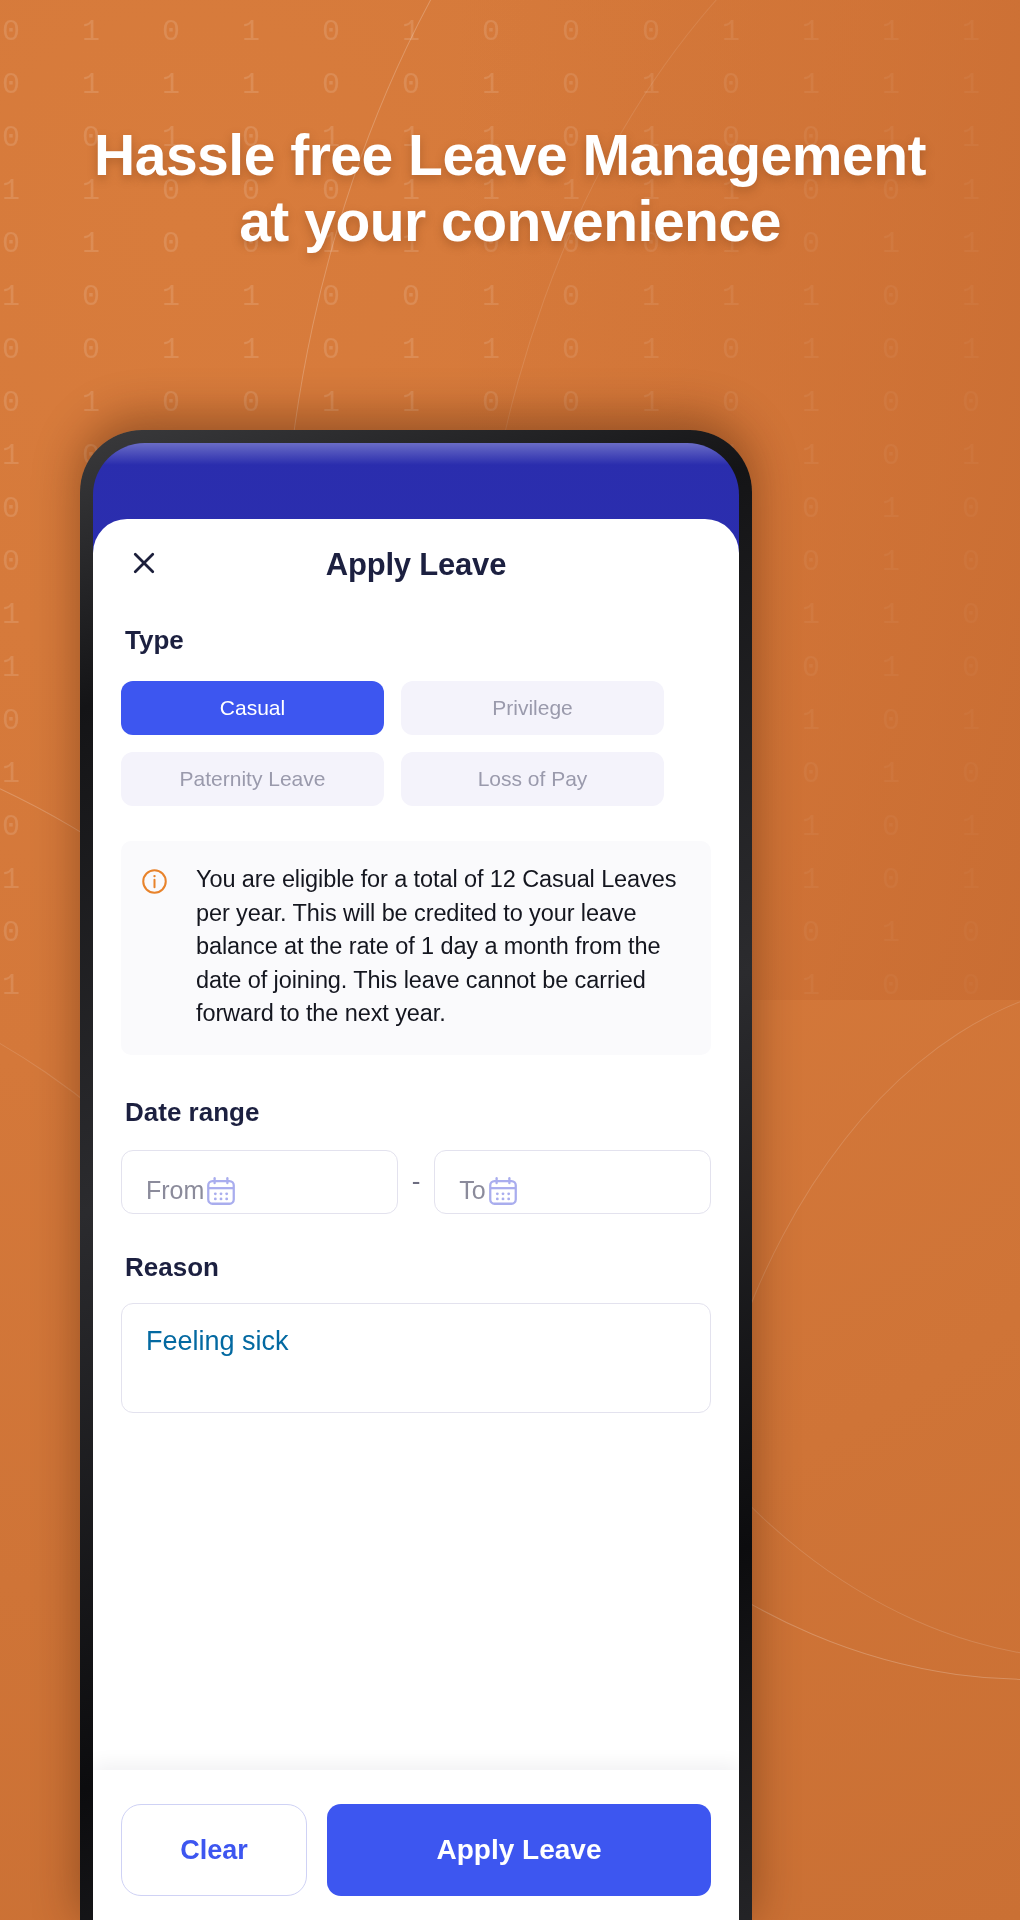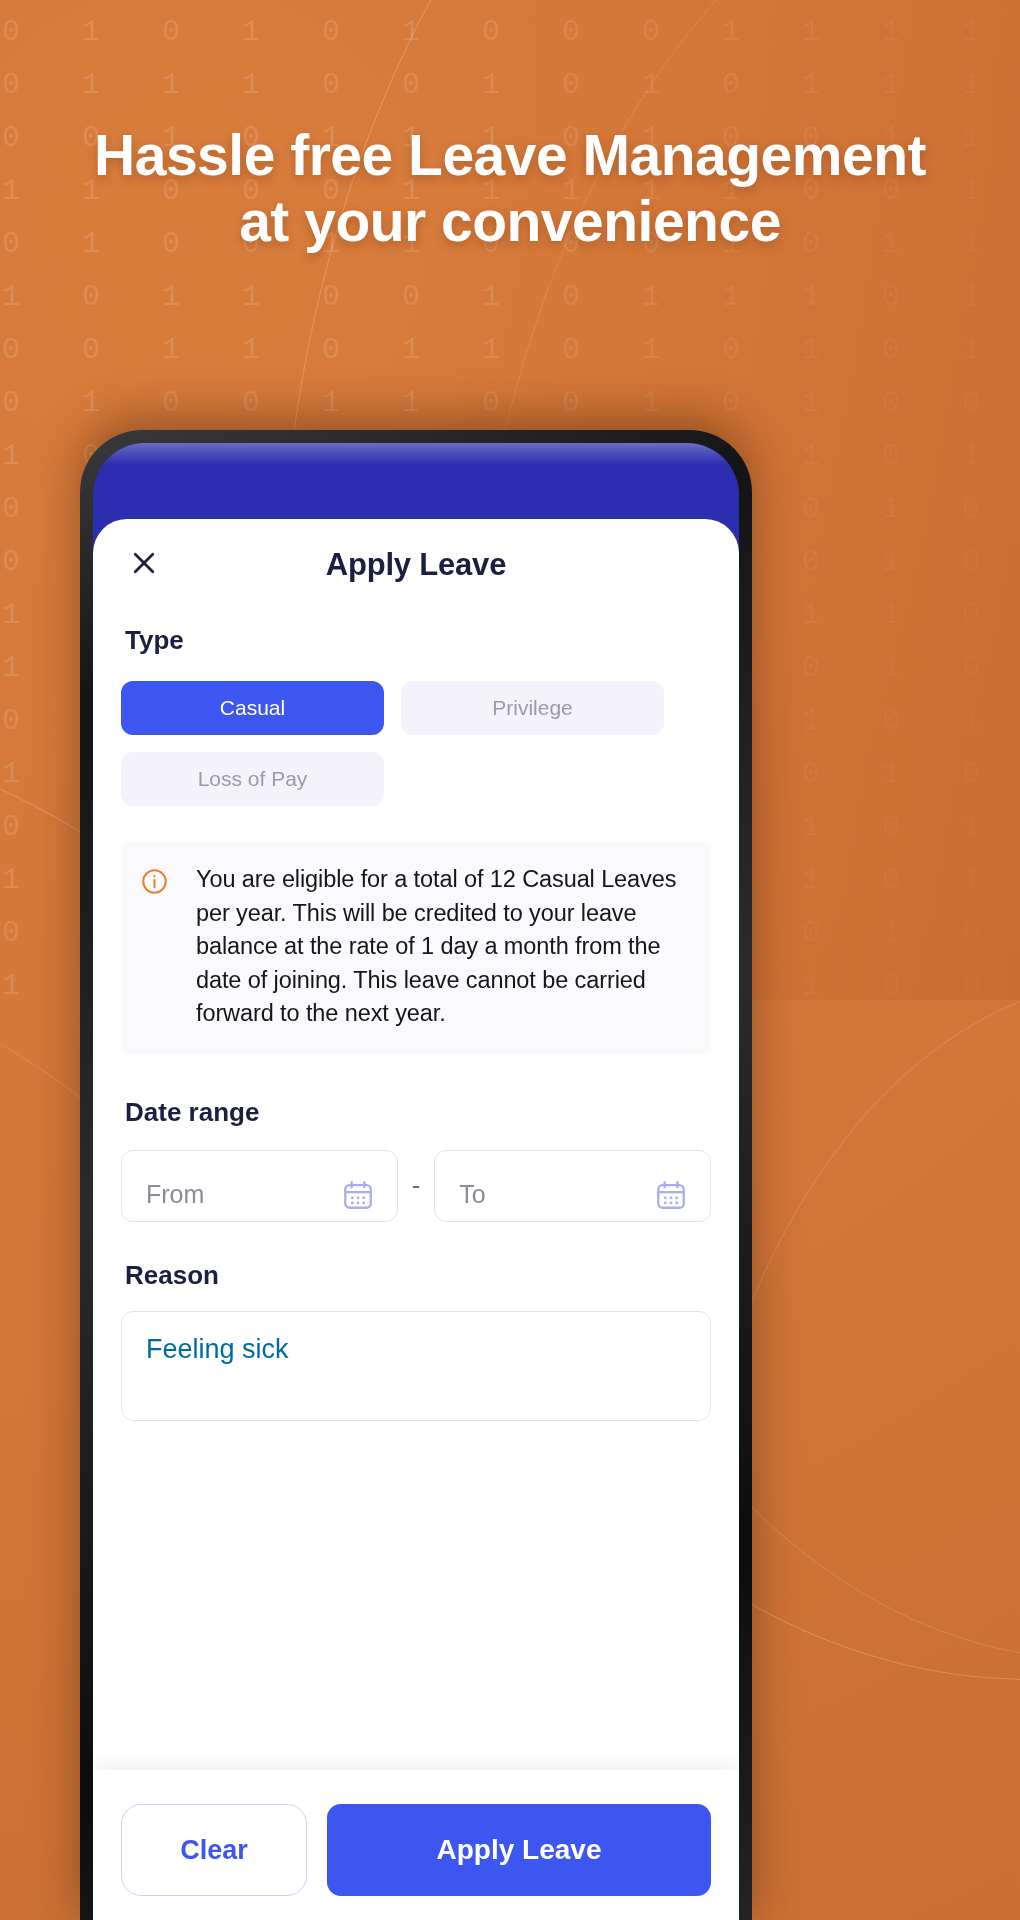--- a/index.html
+++ b/index.html
@@ -153,24 +153,24 @@
   }
 
   .date-label { margin-top:42px; }
 
   .date-row {
     display:flex; align-items:center; gap:12px;
     margin-top:22px;
   }
   .date-field {
     flex:1 1 0;
-    height:72px;
+    height:64px;
     border:1.5px solid #e3e2ee;
     border-radius:12px;
-    display:flex; align-items:center; justify-content:space-between;
+    display:flex; align-items:center; justify-content:flex-start;
     padding:18px 22px 0 24px;
     cursor:pointer;
     background:#fff;
   }
   .date-ph { font-size:25px; color:#8b8b9b; }
   .cal-icon svg { width:34px; height:34px; display:block; }
   .dash { font-size:26px; color:#6d6d80; padding:0 2px; }
 
   .reason-label { margin-top:38px; }
   .reason-box {
@@ -247,20 +247,23 @@
         </div>
 
         <div class="section-label">Type</div>
 
         <div class="chips">
           <div class="chip active">
             <span>Casual</span>
           </div>
           <div class="chip">
             <span>Privilege</span>
+          </div>
+          <div class="chip">
+            <span>Paternity Leave</span>
           </div>
           <div class="chip">
             <span>Loss of Pay</span>
           </div>
         </div>
 
         <div class="info-box">
           <span class="info-icon">
             <svg viewBox="0 0 24 24" fill="none" stroke="#e8832b" stroke-width="1.8">
               <circle cx="12" cy="12" r="10"></circle>

